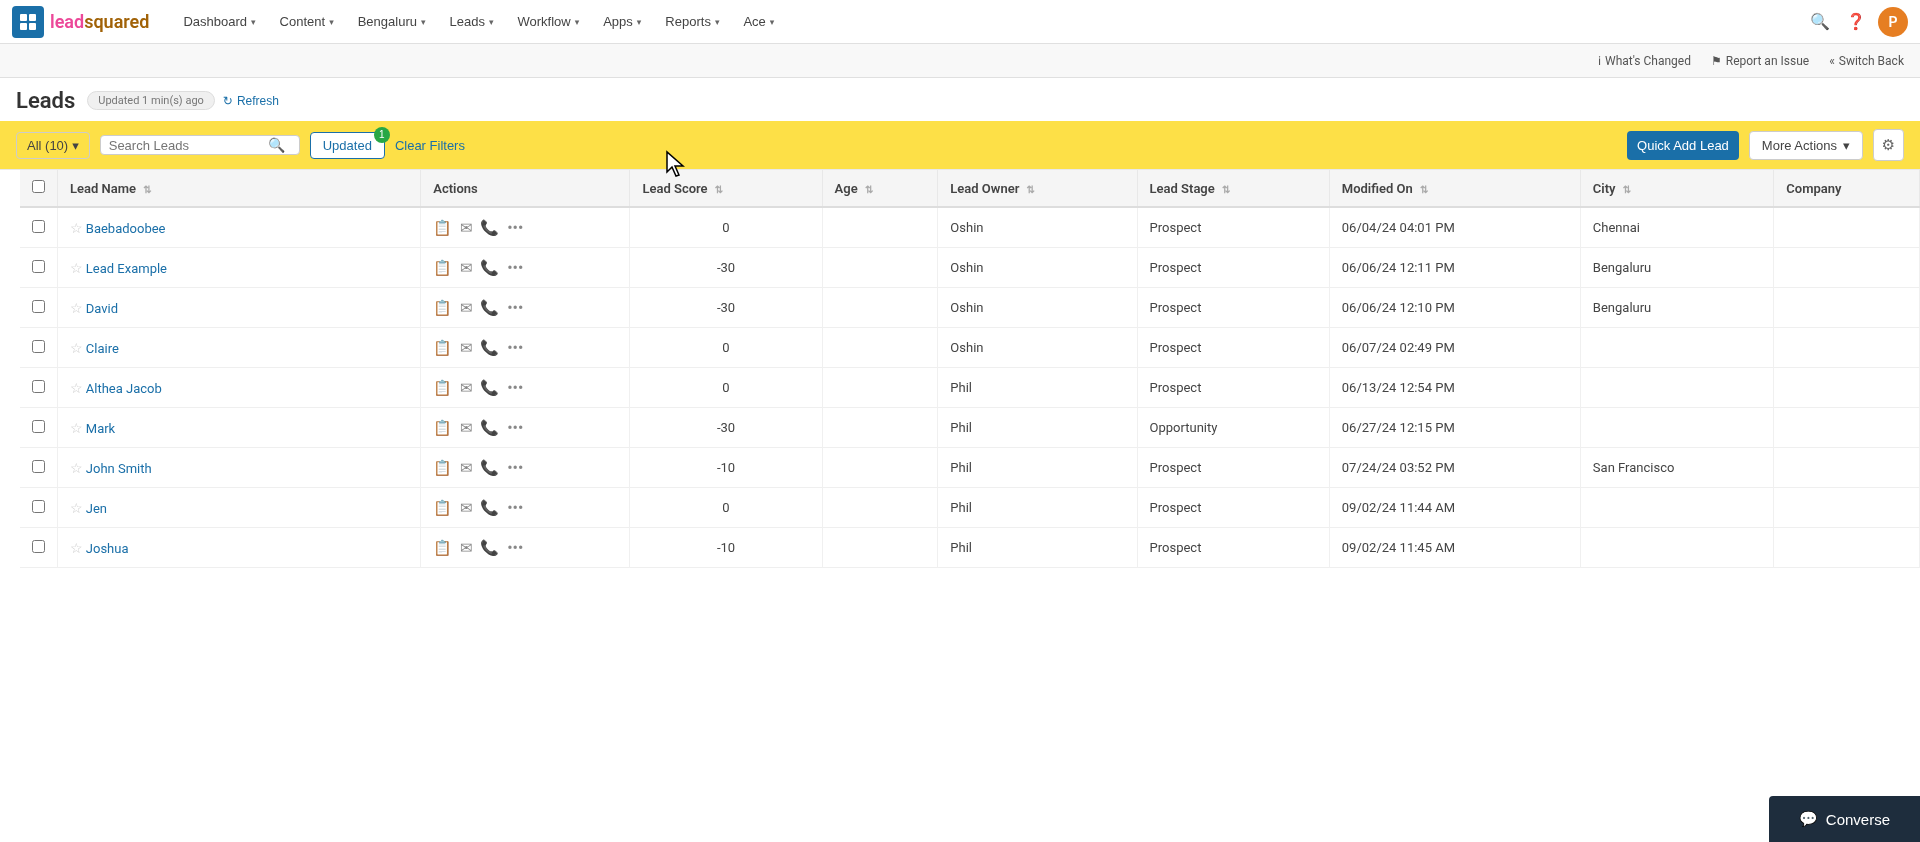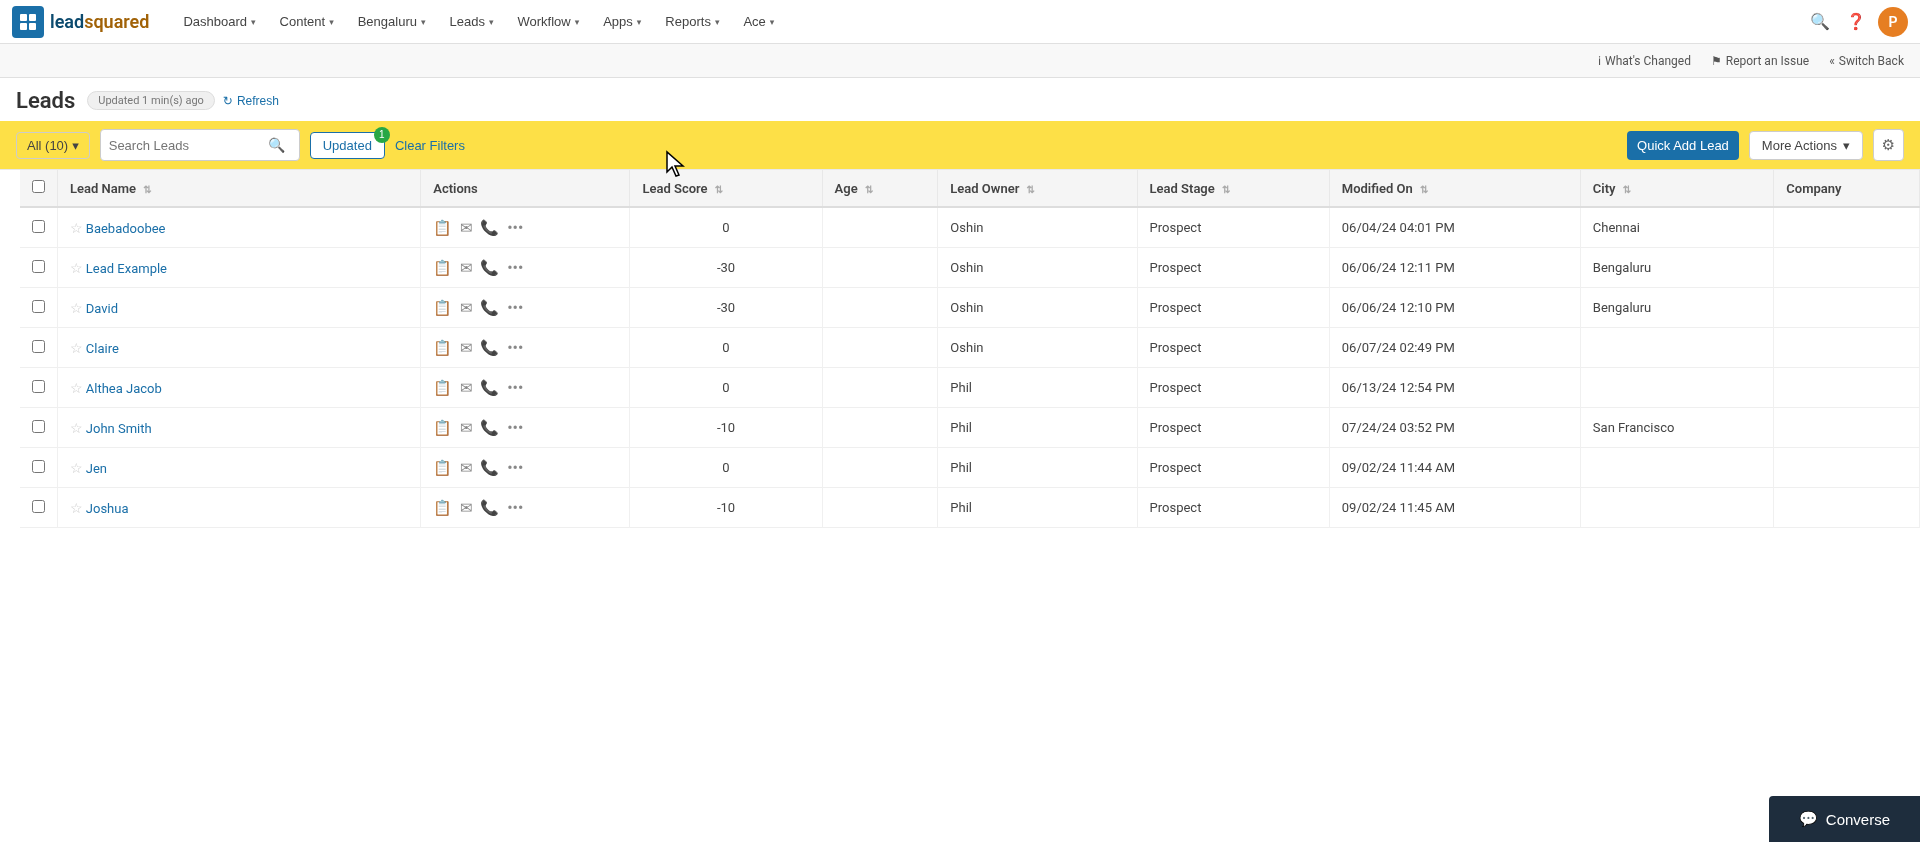--- a/index.html
+++ b/index.html
@@ -11,21 +11,21 @@
       background: #fff; border-bottom: 1px solid #e0e0e0;
       padding: 0 12px; gap: 0;
     }
     .logo-area { display: flex; align-items: center; margin-right: 24px; }
     .logo-icon {
       width: 32px; height: 32px; background: #1a6fa8; border-radius: 4px;
       display: flex; align-items: center; justify-content: center; margin-right: 6px;
     }
     .logo-icon svg { width: 20px; height: 20px; }
     .logo-text { font-size: 18px; font-weight: 600; color: #1a6fa8; }
-    .logo-text span { color: #0c4a6e; }
+    .logo-text span { color: #ec4899; }
     .nav-items { display: flex; flex: 1; gap: 4px; }
     .nav-item {
       display: flex; align-items: center; padding: 0 10px; height: 44px;
       font-size: 13px; color: #444; cursor: pointer; white-space: nowrap;
       gap: 4px; border: none; background: none;
     }
     .nav-item .caret { font-size: 9px; color: #666; }
     .nav-right { display: flex; align-items: center; gap: 8px; }
     .nav-icon-btn {
       background: none; border: none; cursor: pointer;
@@ -70,21 +70,21 @@
       background: #fde047; border-bottom: 1px solid #e8e8e8; gap: 10px;
     }
     .all-btn {
       display: flex; align-items: center; gap: 4px;
       background: none; border: 1px solid #ccc; border-radius: 4px;
       padding: 5px 10px; font-size: 13px; cursor: pointer; color: #444;
     }
     .search-box {
       display: flex; align-items: center;
       border: 1px solid #ccc; border-radius: 4px;
-      padding: 0 8px; height: 32px; background: #fff;
+      padding: 0 8px; height: 20px; background: #fff;
       min-width: 200px;
     }
     .search-box input {
       border: none; outline: none; font-size: 13px; color: #444;
       background: transparent; width: 160px;
     }
     .search-box .search-icon { color: #999; font-size: 14px; }
     .filter-btn {
       position: relative;
       display: flex; align-items: center; gap: 4px;
@@ -450,20 +450,44 @@
     <td style="white-space:nowrap;">06/13/24 12:54 PM</td>
     <td></td>
     <td></td>
   </tr>
         <tr>
     <td class="checkbox-col">
       <input type="checkbox" style="">
     </td>
     <td style="min-width:200px; white-space:nowrap;">
       <span class="star-icon">☆</span>
+      <a class="lead-name-link" href="#">Mark</a>
+    </td>
+    <td>
+      <div class="actions-cell">
+        <span class="action-icon" title="Add Task">📋</span>
+        <span class="action-icon" title="Send Email">✉</span>
+        <span class="action-icon" title="Call">📞</span>
+        <span class="more-icon">•••</span>
+      </div>
+    </td>
+    <td class="score-cell">-30</td>
+    <td class="age-cell"></td>
+    <td>Phil</td>
+    <td>Opportunity</td>
+    <td style="white-space:nowrap;">06/27/24 12:15 PM</td>
+    <td></td>
+    <td></td>
+  </tr>
+        <tr>
+    <td class="checkbox-col">
+      <input type="checkbox" style="">
+    </td>
+    <td style="min-width:200px; white-space:nowrap;">
+      <span class="star-icon">☆</span>
       <a class="lead-name-link" href="#">John Smith</a>
     </td>
     <td>
       <div class="actions-cell">
         <span class="action-icon" title="Add Task">📋</span>
         <span class="action-icon" title="Send Email">✉</span>
         <span class="action-icon" title="Call">📞</span>
         <span class="more-icon">•••</span>
       </div>
     </td>

